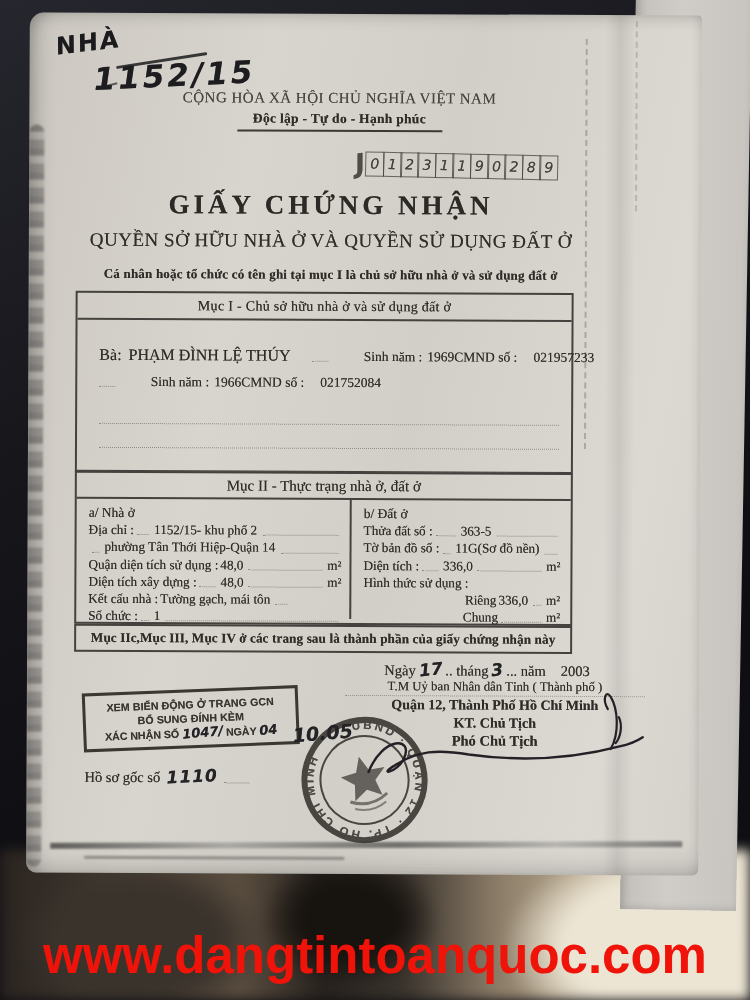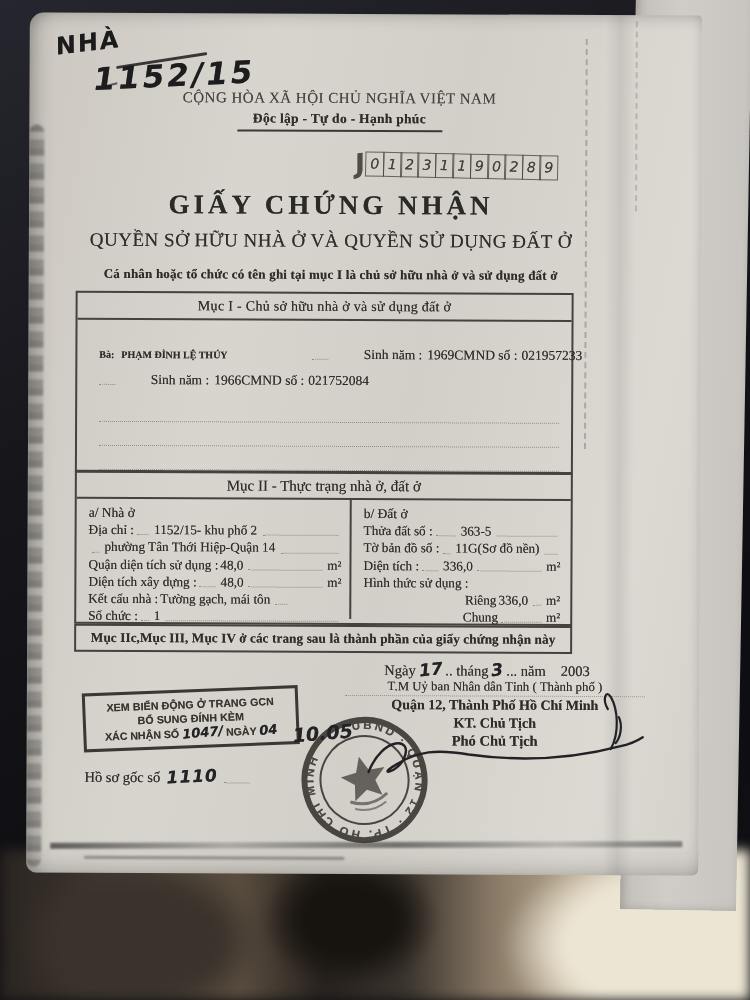--- a/index.html
+++ b/index.html
@@ -59,26 +59,26 @@
   .t-main{font-size:27px;font-weight:bold;letter-spacing:4px;color:#2c2a26;}
   .t-sub{font-size:19px;margin-top:9px;letter-spacing:.5px;color:#302d29;}
   .t-note{font-size:13px;font-weight:bold;margin-top:15px;letter-spacing:.2px;}
   
   .box{border:2px solid #44423e;}
   .bhead{text-align:center;border-bottom:2px solid #44423e;}
   .box1{left:47px;top:278px;width:494px;height:177px;}
   .box1 .bhead{font-size:14px;padding:5px 0 4px;letter-spacing:.3px;}
   .b1body{padding:16px 12px 0 22px;}
   .o-row{display:flex;align-items:baseline;font-size:13.5px;margin-top:10px;white-space:nowrap;}
-  .o-left{flex:0 0 213px;font-weight:bold;font-size:10px;}
+  .o-left{flex:0 0 213px;font-weight:normal;font-size:16px;}
   .o-left .pf{margin-right:7px;}
   .o-dots{flex:0 0 16px;border-bottom:1.2px dotted #8f8b82;align-self:flex-end;margin-bottom:3px;}
   .o-birth{flex:0 0 126px;text-align:right;}
   .o-birth .yr{margin-left:5px;}
-  .o-id .num{margin-left:4px;}
+  .o-id .num{margin-left:16px;}
   .empty-line{border-bottom:1.5px dotted #918d84;height:23px;}
   .empty-line.first{margin-top:10px;}
   .box2{left:47px;top:458px;width:494px;height:149px;}
   .box2 .bhead{font-size:15px;padding:4px 0 3px;}
   .cols{display:flex;height:calc(100% - 30px);}
   .colA{flex:0 0 253px;border-right:2px solid #44423e;padding:5px 8px 0 12px;}
   .colB{flex:1;padding:5px 10px 0 12px;}
   .ln{display:flex;align-items:baseline;font-size:13.2px;line-height:17.2px;white-space:nowrap;}
   .ln .dots{flex:1 1 8px;border-bottom:1.2px dotted #8f8b82;margin:0 3px;align-self:flex-end;margin-bottom:3px;}
   .ln .d8{flex:0 0 8px}.ln .d12{flex:0 0 12px}.ln .d16{flex:0 0 16px}.ln .d20{flex:0 0 20px}.ln .d40{flex:0 0 40px}
@@ -317,14 +317,15 @@
     <div class="abs hw hw1005">10.05</div>
 
     <div class="abs dossier">
       <span>Hồ sơ gốc số</span>
       <span class="hw">1110</span>
       <span class="tail"></span>
     </div>
 
   </div>
 
+  <div class="abs url" style="color: rgb(239, 19, 9);">www.dangtintoanquoc.com</div>
 
 </div>
 
 </body></html>

